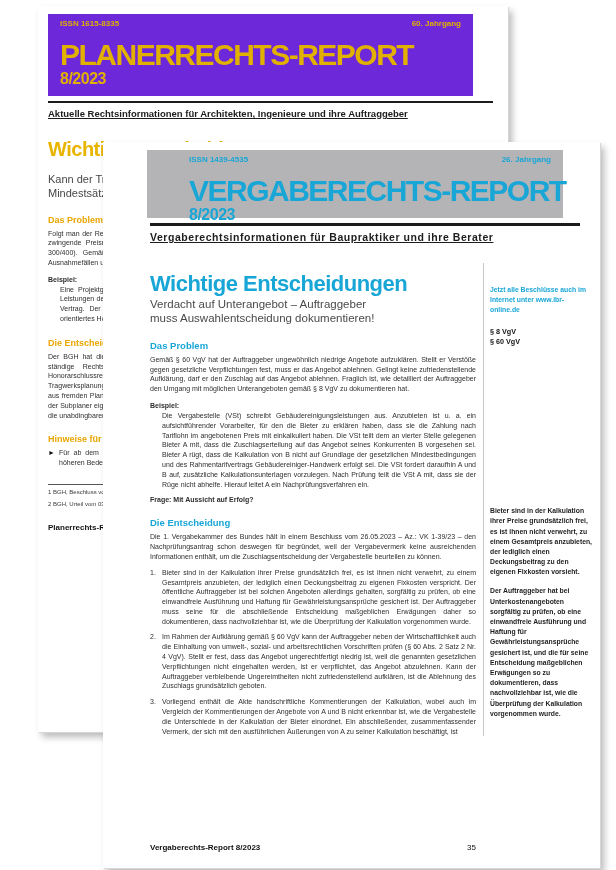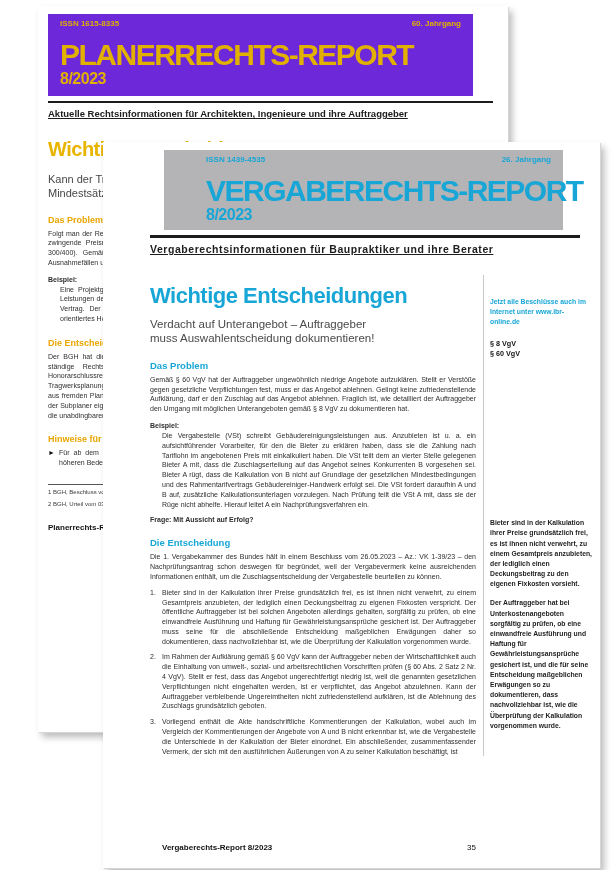--- a/index.html
+++ b/index.html
@@ -11,21 +11,21 @@
   }
   .page{position:absolute;background:#ffffff;
     box-shadow:1px 1px 0 #d6d6d6, 4px 5px 7px rgba(0,0,0,0.28);
     overflow:hidden;}
   .back-page{left:38px;top:6px;width:470px;height:726px;padding-top:8px;box-sizing:border-box;}
   .front-page{left:103px;top:142px;width:497px;height:726px;padding-top:8px;box-sizing:border-box;}
 
   
   .banner{box-sizing:border-box;padding:6px 12px 0 12px;}
   .back-banner{margin:0 35px 0 10px;height:82px;background:#6d28d9;}
-  .front-banner{margin:0 37px 0 61px;height:80px;background:#b4b4b6;padding-left:42px;}
+  .front-banner{margin:0 37px 0 44px;height:68px;background:#b4b4b6;padding-left:42px;}
   .banner-top{display:flex;justify-content:space-between;font-size:8px;font-weight:bold;line-height:1;}
   .banner-title-row{display:flex;justify-content:space-between;align-items:flex-start;margin-top:12px;flex-direction:column;}
   .banner-title{font-size:30px;font-weight:bold;letter-spacing:-1.5px;line-height:1;white-space:nowrap;}
   .banner-issue{font-size:16px;font-weight:bold;letter-spacing:-0.5px;}
   .gold{color:#e2b100;}
   .cyan{color:#18a6d6;}
 
   .rule{height:2px;background:#1c1c1c;}
   .back-rule{margin:5px 15px 0 10px;}
   .front-rule{margin:5px 20px 0 47px;height:3px;}
@@ -51,31 +51,31 @@
   .footnote-rule{width:90px;height:1px;background:#555;margin-top:16px;}
   .footnote{font-size:6px;color:#3a3a3a;line-height:1.5;margin-top:3px;}
   .back-footer{font-size:8px;font-weight:bold;color:#111;margin-top:14px;}
 
   
   .front-content{display:flex;margin:16px 0 0 47px;}
   .main-col{width:326px;flex:none;}
   .v-divider{flex:none;width:1px;background:#c9c9c9;margin:4px 6px 0 7px;}
   .side-col{flex:none;width:102px;}
   .front-h1{font-size:22px;color:#18a6d6;margin-top:14px;}
-  .front-subtitle{font-size:11.5px;margin-top:10px;}
+  .front-subtitle{font-size:11.5px;margin-top:2px;}
   .front-sec-h{font-size:9.5px;color:#18a6d6;margin:14px 0 4px 0;}
   .label-line{font-size:7px;font-weight:bold;color:#2e2e2e;margin:8px 0 2px 0;}
   .frage{margin-top:7px;}
   .ol{margin-top:6px;}
   .li-row{display:flex;margin-top:6px;}
   .li-num{flex:none;width:12px;font-size:7px;color:#2e2e2e;line-height:1.4;}
   .li-text{flex:1;}
   .front-footer{position:absolute;left:47px;width:326px;bottom:16px;
     display:flex;justify-content:space-between;font-size:8px;color:#111;}
-  .front-footer .left{font-weight:bold;margin-left:12px;}
+  .front-footer .left{font-weight:bold;}
 
   .side-note{font-size:6.8px;font-weight:bold;color:#18a6d6;line-height:1.45;margin-top:26px;}
   .side-refs{font-size:7.2px;font-weight:bold;color:#111;line-height:1.5;margin-top:12px;}
   .side-para{font-size:6.8px;font-weight:bold;color:#1d1d1d;line-height:1.5;}
   .side-para.p1{margin-top:158px;}
   .side-para.p2{margin-top:9px;}
 </style>
 </head>
 <body>
 

